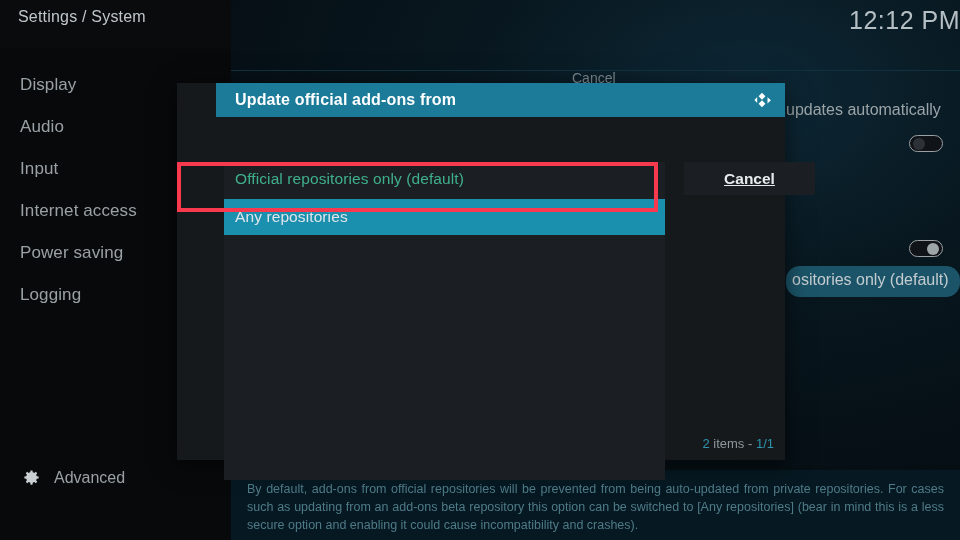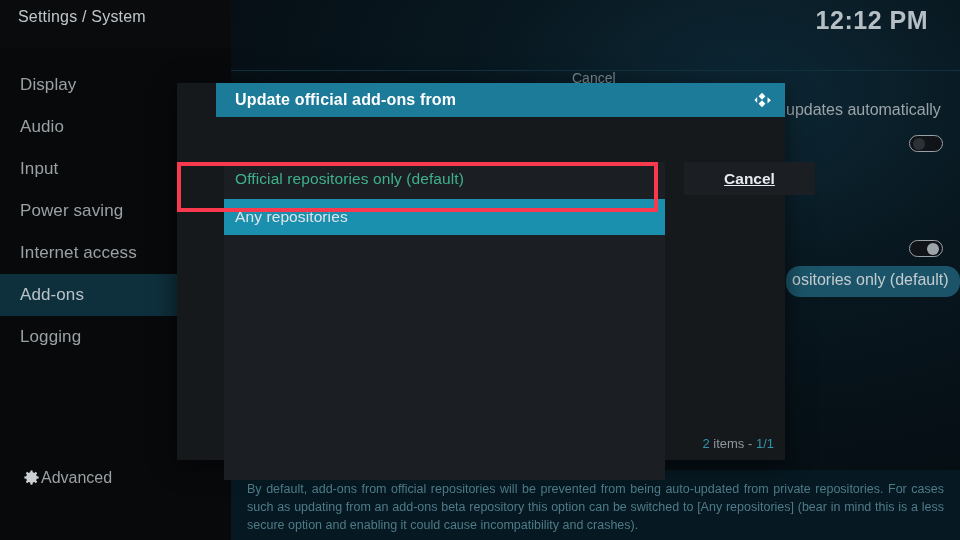--- a/index.html
+++ b/index.html
@@ -47,24 +47,24 @@
   .hdr-title {
     position: absolute;
     left: 18px; top: 8px;
     font-size: 16px;
     color: #bfc6ca;
     letter-spacing: .2px;
     font-weight: 400;
   }
   .hdr-clock {
     position: absolute;
-    right: 32px; top: 6px;
+    right: 0; top: 6px;
     font-size: 25px;
     color: #b6bfc4;
-    font-weight: 700;
+    font-weight: 400;
     letter-spacing: .5px;
     margin-left: 28px;
   }
 
   
   .sidebar {
     position: absolute;
     left: 0; top: 64px;
     width: 177px;
   }
@@ -81,20 +81,21 @@
     background: #0e2f3c;
     color: #b9c3c7;
     width: 177px;
   }
 
   .advanced {
     position: absolute;
     left: 22px; top: 468px;
     display: flex;
     align-items: center;
+    gap: 13px;
   }
   .advanced .lbl {
     font-size: 16px;
     color: #9aa1a5;
   }
   .gear { width: 19px; height: 19px; display: block; }
 
   
   .bg-panel {
     position: absolute;
@@ -293,27 +294,24 @@
     <div class="side-item">
       <span>Display</span>
     </div>
     <div class="side-item">
       <span>Audio</span>
     </div>
     <div class="side-item">
       <span>Input</span>
     </div>
     <div class="side-item">
+      <span>Internet access</span>
+    </div>
+    <div class="side-item">
       <span>Power saving</span>
-    </div>
-    <div class="side-item">
-      <span>Internet access</span>
-    </div>
-    <div class="side-item active">
-      <span>Add-ons</span>
     </div>
     <div class="side-item">
       <span>Logging</span>
     </div>
   </div>
 
   <div class="advanced">
     <svg class="gear" viewBox="0 0 24 24">
       <path fill="#c9cfd3" d="M12 8.4a3.6 3.6 0 1 0 0 7.2 3.6 3.6 0 0 0 0-7.2zm0 5.6a2 2 0 1 1 0-4 2 2 0 0 1 0 4z"></path>
       <path fill="#c9cfd3" d="M21 13.2v-2.4l-2.4-.4a6.9 6.9 0 0 0-.8-1.9l1.4-2-1.7-1.7-2 1.4a6.9 6.9 0 0 0-1.9-.8L13.2 3h-2.4l-.4 2.4a6.9 6.9 0 0 0-1.9.8l-2-1.4L4.8 6.5l1.4 2a6.9 6.9 0 0 0-.8 1.9L3 10.8v2.4l2.4.4c.18.67.46 1.3.8 1.9l-1.4 2 1.7 1.7 2-1.4c.6.35 1.23.62 1.9.8l.4 2.4h2.4l.4-2.4c.67-.18 1.3-.45 1.9-.8l2 1.4 1.7-1.7-1.4-2c.35-.6.62-1.23.8-1.9l2.4-.4z"></path>

